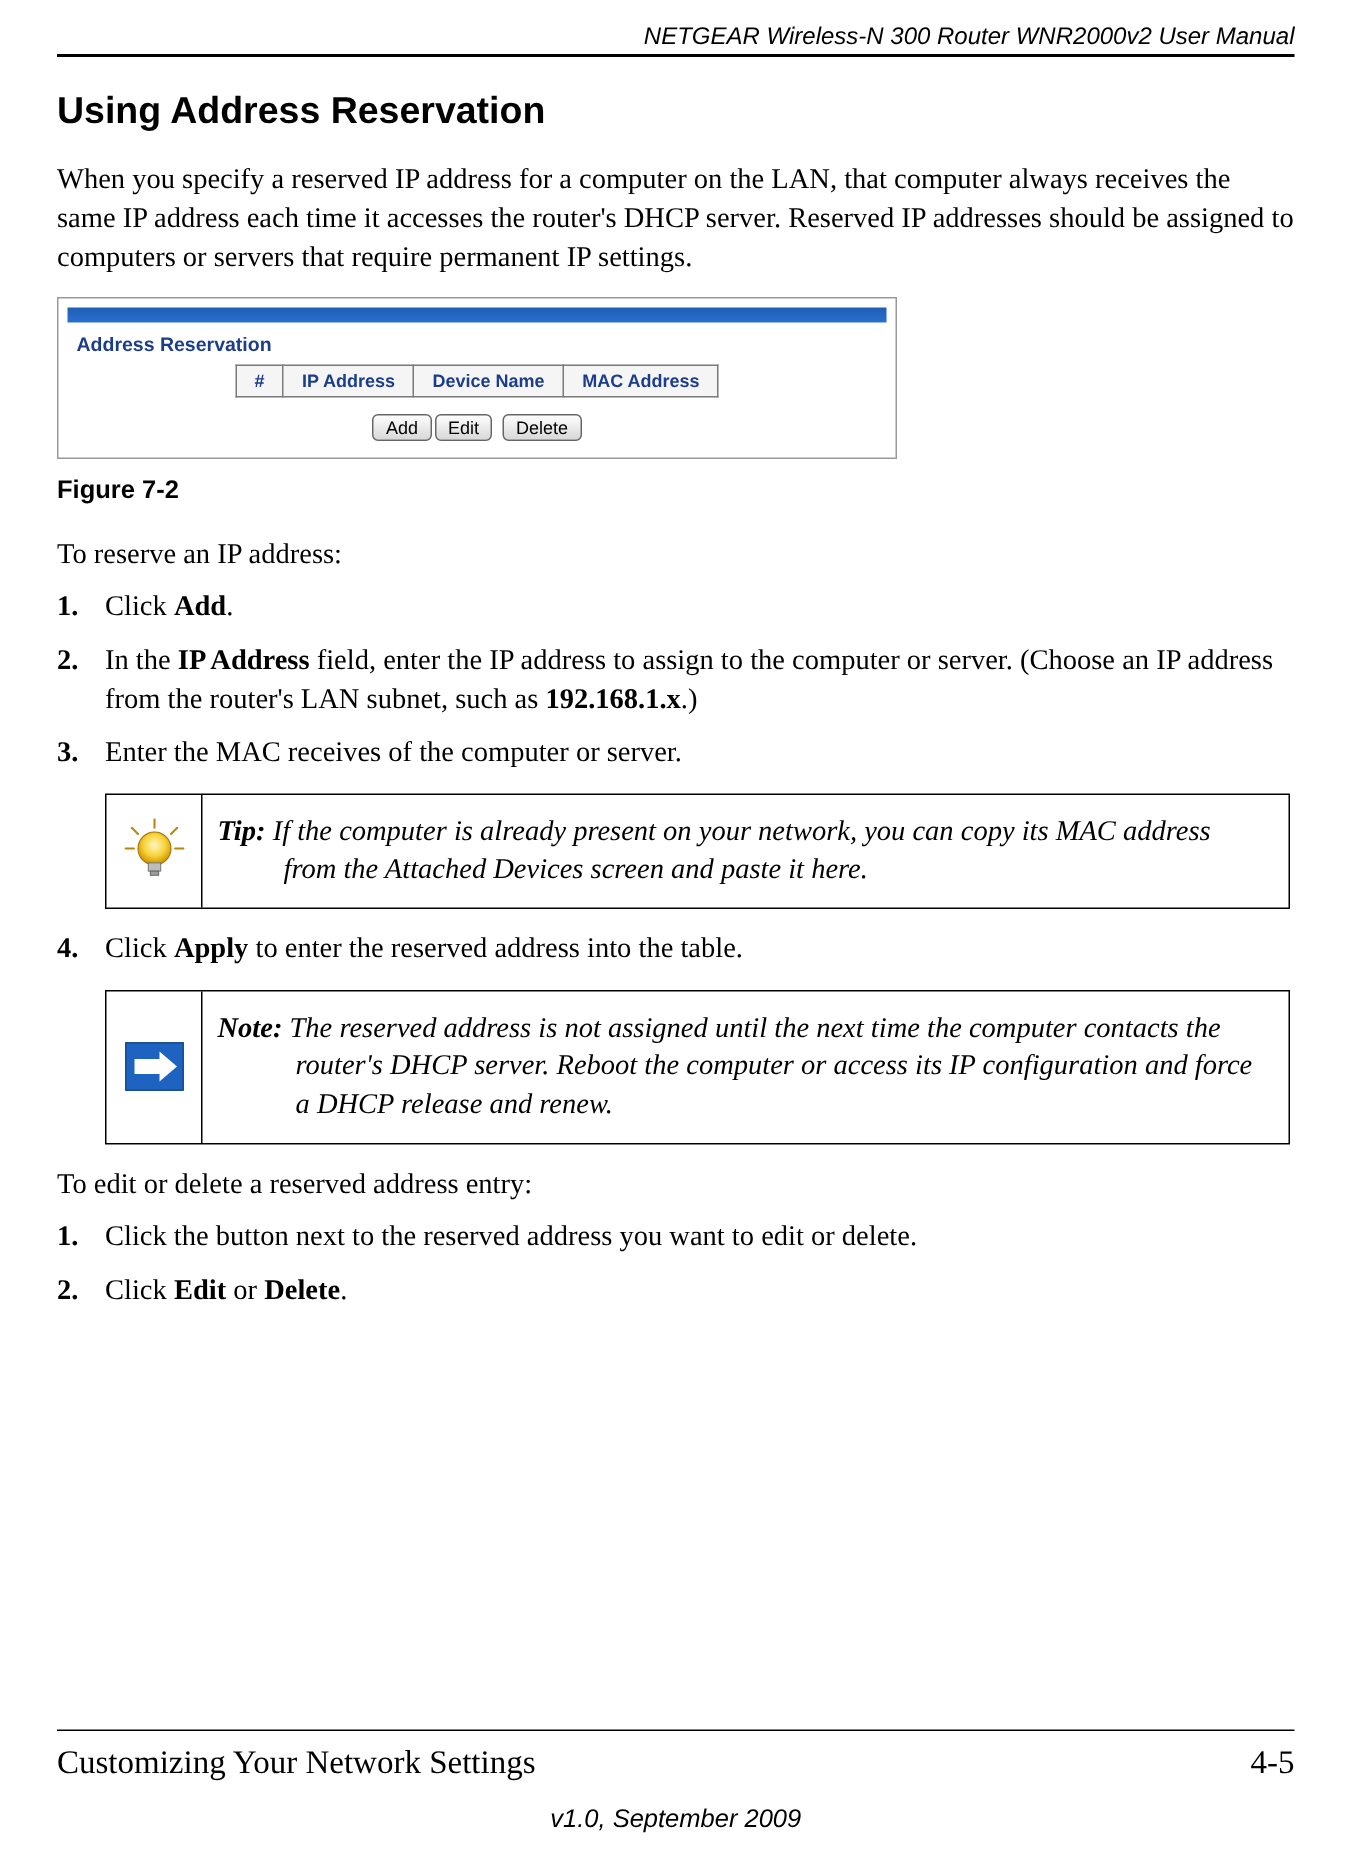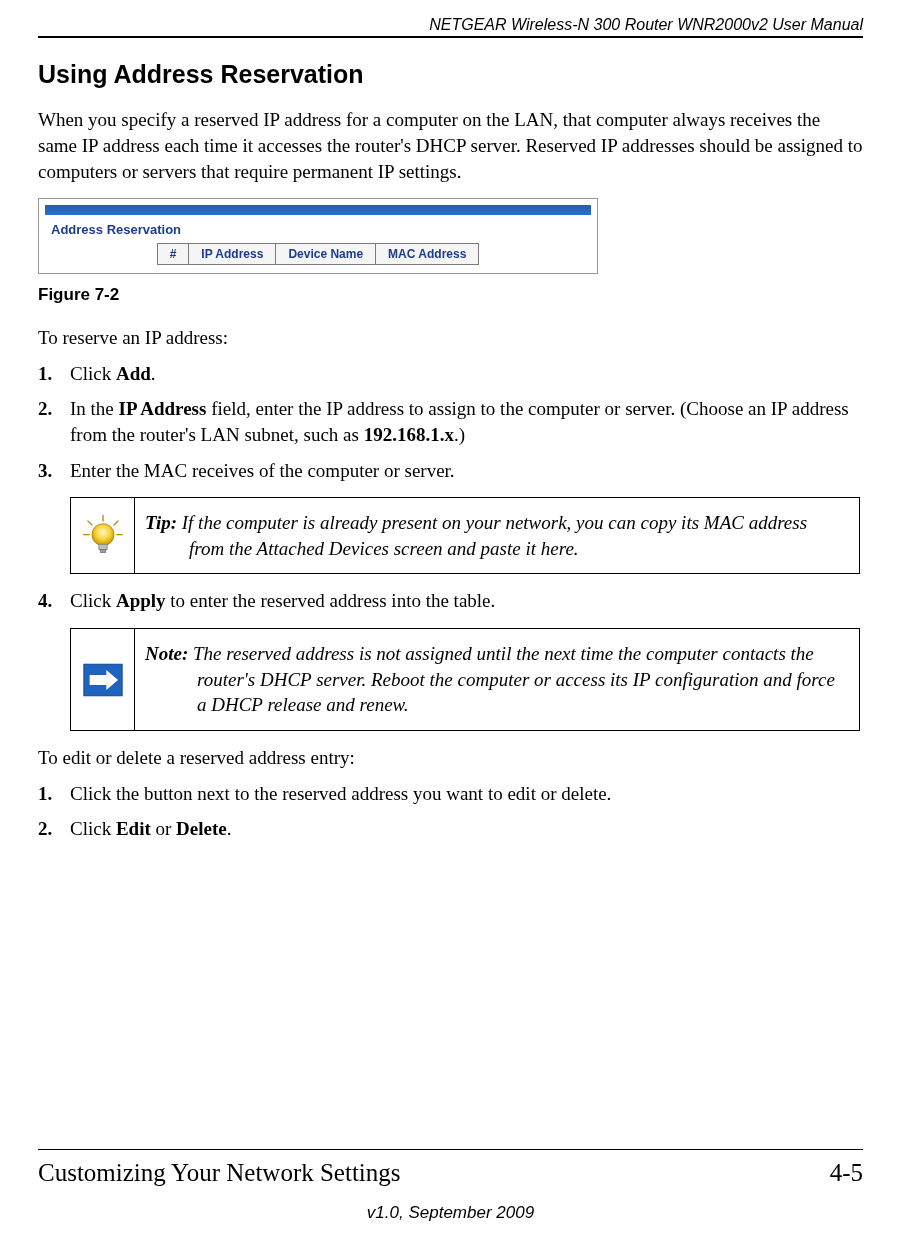--- a/index.html
+++ b/index.html
@@ -148,21 +148,21 @@
       right: 38px;
     }
     .hr-bottom {
       border: none;
       border-top: 1px solid #000;
       margin-bottom: 6px;
     }
     .foot-row {
       display: flex;
       justify-content: space-between;
-      font-size: 25px;
+      font-size: 22px;
     }
     .foot-center {
       text-align: center;
       font-family: Arial, Helvetica, sans-serif;
       font-style: italic;
       font-size: 17px;
       margin-top: 12px;
     }
   </style>
 </head>
@@ -181,20 +181,24 @@
   <table class="ar-table">
     <tbody>
         <tr>
       <th>#</th>
       <th>IP Address</th>
       <th>Device Name</th>
       <th>MAC Address</th>
     </tr>
   </tbody>
     </table>
+  <div class="ar-buttons">
+    <button>Add</button><button>Edit</button>
+    <button>Delete</button>
+  </div>
 </div>
 <div class="figure-caption">Figure 7-2</div>
 
 <p class="para-lead">To reserve an IP address:</p>
 
 <ol class="steps">
   <li>
     <span>Click </span><span class="bold">Add</span><span>.</span>
   </li>
   <li>

